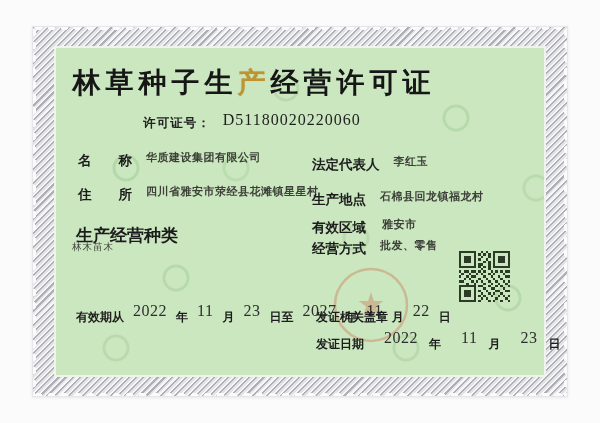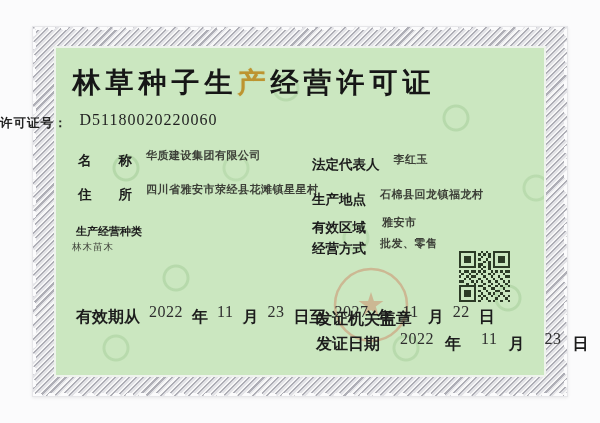--- a/index.html
+++ b/index.html
@@ -48,41 +48,41 @@
       radial-gradient(circle at 480px 140px, rgba(0,0,0,0) 10px, rgba(130,182,118,.24) 11px 13px, rgba(0,0,0,0) 14px);
   }
 
   .title {
     position: absolute; left: 0; top: 64px; width: 508px;
     text-align: center; font-size: 28px; font-weight: bold;
     letter-spacing: 5px; color: #161616;
   }
   .title .gold { color: #bd9430; text-shadow: 0 0 1px rgba(189,148,48,.55); }
 
-  .licno { position: absolute; left: 0; top: 113px; width: 504px; text-align: left; }
+  .licno { position: absolute; left: 0; top: 113px; width: 504px; text-align: center; }
   .licno-label { font-size: 12.5px; font-weight: bold; color: #222; letter-spacing: 1px; }
   .licno-value { font-size: 16px; color: #1f1f1f; margin-left: 12px; letter-spacing: 1px; position: relative; top: -2px; }
 
-  .row { position: absolute; display: flex; align-items: flex-start; white-space: nowrap; }
+  .row { position: absolute; display: flex; align-items: center; white-space: nowrap; }
   .lab { font-size: 13.5px; font-weight: bold; color: #1c1c1c; }
   .val { font-size: 11px; color: #3d4038; margin-left: 14px; position: relative; top: -4px; letter-spacing: .5px; font-weight: bold; }
 
   #r-name { left: 78px;  top: 152px; }
   #r-addr { left: 78px;  top: 186px; }
   #r-rep  { left: 312px; top: 156px; }
   #r-place{ left: 312px; top: 191px; }
   #r-area { left: 312px; top: 219px; }
   #r-area .val { margin-left: 16px; }
   #r-mode { left: 312px; top: 240px; }
 
-  .category-label { position: absolute; left: 76px; top: 224px; font-size: 11px; font-weight: bold; color: #1c1c1c; text-align: center; }
+  .category-label { position: absolute; left: 76px; top: 224px; font-size: 17px; font-weight: bold; color: #1c1c1c; text-align: center; }
   .category-value { position: absolute; left: 72px; top: 241px; font-size: 9.5px; color: #3d4038; letter-spacing: 1px; }
 
   .validity-row { position: absolute; left: 76px; top: 307px; white-space: nowrap; z-index: 3; }
-  .validity-row .lab, .issue-date .lab, .issue-seal { font-size: 16px; font-weight: bold; color: #1c1c1c; }
+  .validity-row .lab, .issue-date .lab, .issue-seal { font-size: 12px; font-weight: bold; color: #1c1c1c; }
   .num {
     font-size: 16px; color: #2e2e2e; position: relative; top: -5px;
     margin: 0 5px; letter-spacing: .5px;
   }
   .issue-seal { position: absolute; left: 316px; top: 309px; z-index: 3; }
   .issue-date { position: absolute; left: 316px; top: 334px; white-space: nowrap; z-index: 3; }
   .issue-date .num { margin: 0 7px 0 16px; }
 
   .seal { position: absolute; left: 331px; top: 265px; width: 80px; height: 80px; z-index: 2; opacity: .75; }
 

